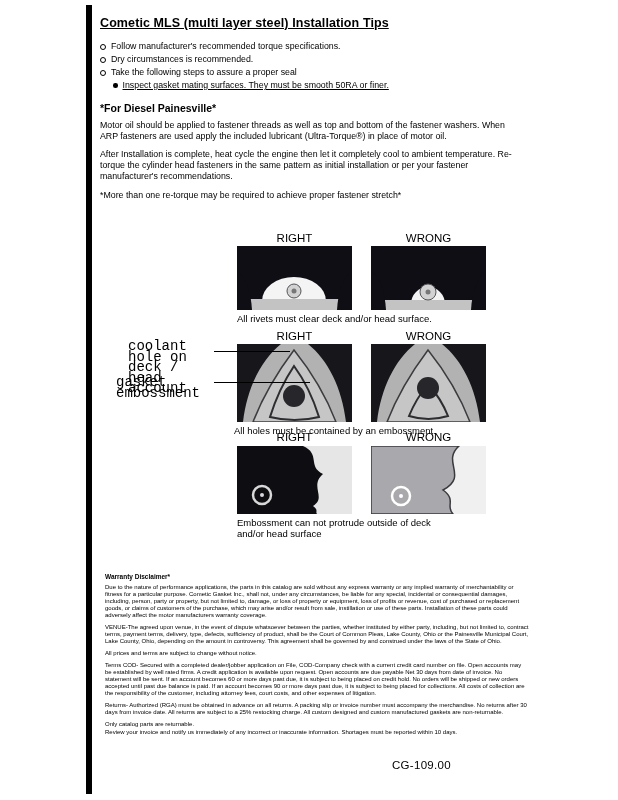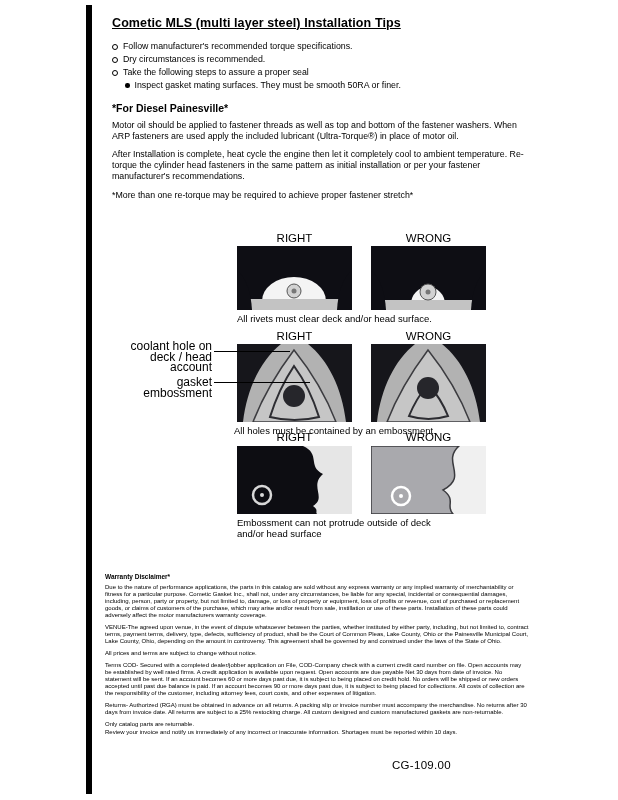--- a/index.html
+++ b/index.html
@@ -6,34 +6,34 @@
   body {
     width: 618px; height: 800px;
     background: #ffffff;
     font-family: "Liberation Sans", sans-serif;
     color: #000;
     position: relative;
     overflow: hidden;
   }
   .left-strip { position: absolute; left: 86px; top: 5px; width: 6px; height: 789px; background: #000; }
 
-  .content { position: absolute; left: 112px; top: 16px; width: 440px; }
+  .content { position: absolute; left: 100px; top: 16px; width: 440px; }
   .title { font-size: 12.5px; font-weight: bold; text-decoration: underline; margin-bottom: 10px; letter-spacing: .1px; }
   .bullet { display: flex; font-size: 8.8px; line-height: 13px; }
   .marker-o { width: 4px; height: 4px; border: 1px solid #000; border-radius: 50%; margin: 4px 5px 0 0; flex: none; }
   .marker-dot { width: 4.5px; height: 4.5px; background: #000; border-radius: 50%; margin: 4px 5px 0 0; flex: none; }
-  .sub { margin-left: 13px; }
+  .sub { margin-left: 13px; text-decoration: underline; }
   .diesel-heading { font-size: 10.5px; font-weight: bold; margin: 10px 0 6px; }
   .para { font-size: 8.8px; line-height: 11px; width: 415px; margin-bottom: 7px; }
   .note { font-size: 8.8px; line-height: 12px; margin-top: 3px; }
 
   .dg-header { position: absolute; width: 115px; text-align: center; font-size: 11.5px; }
   .dg-img { position: absolute; }
   .dg-caption { position: absolute; font-size: 9.5px; line-height: 11px; }
-  .dg-label { position: absolute; font-size: 12px; line-height: 10.5px; text-align: right; }
+  .dg-label { position: absolute; font-size: 14px; line-height: 10.5px; text-align: left; font-family: Liberation Mono, monospace; }
   .dg-line { position: absolute; height: 1px; background: #000; }
 
   .warranty { position: absolute; left: 105px; top: 573px; width: 424px; }
   .w-heading { font-size: 6.5px; font-weight: bold; margin-bottom: 4px; }
   .w-para { font-size: 6px; line-height: 7px; margin-bottom: 5px; }
   .w-para.tight { margin-bottom: 1px; }
 
   .footer-code { position: absolute; left: 392px; top: 759px; font-size: 11.5px; letter-spacing: .3px; }
 </style>
 </head>

